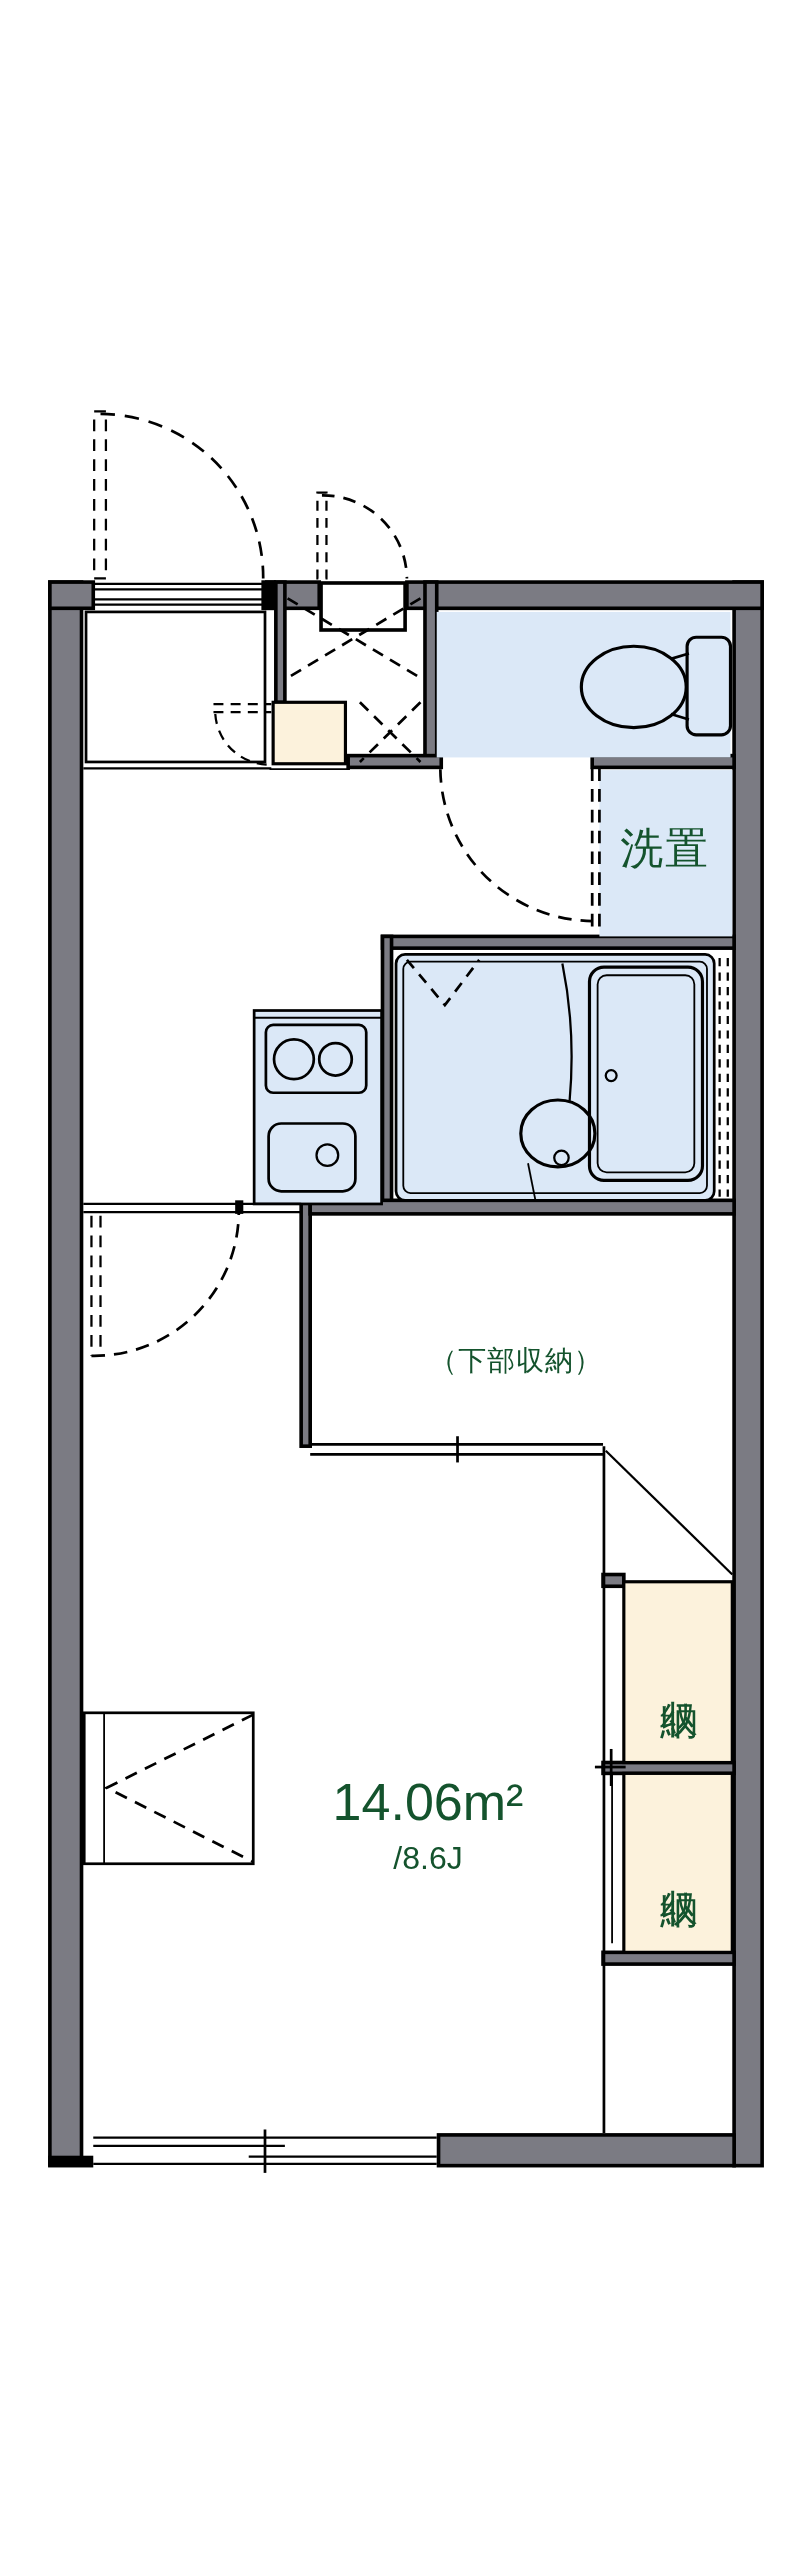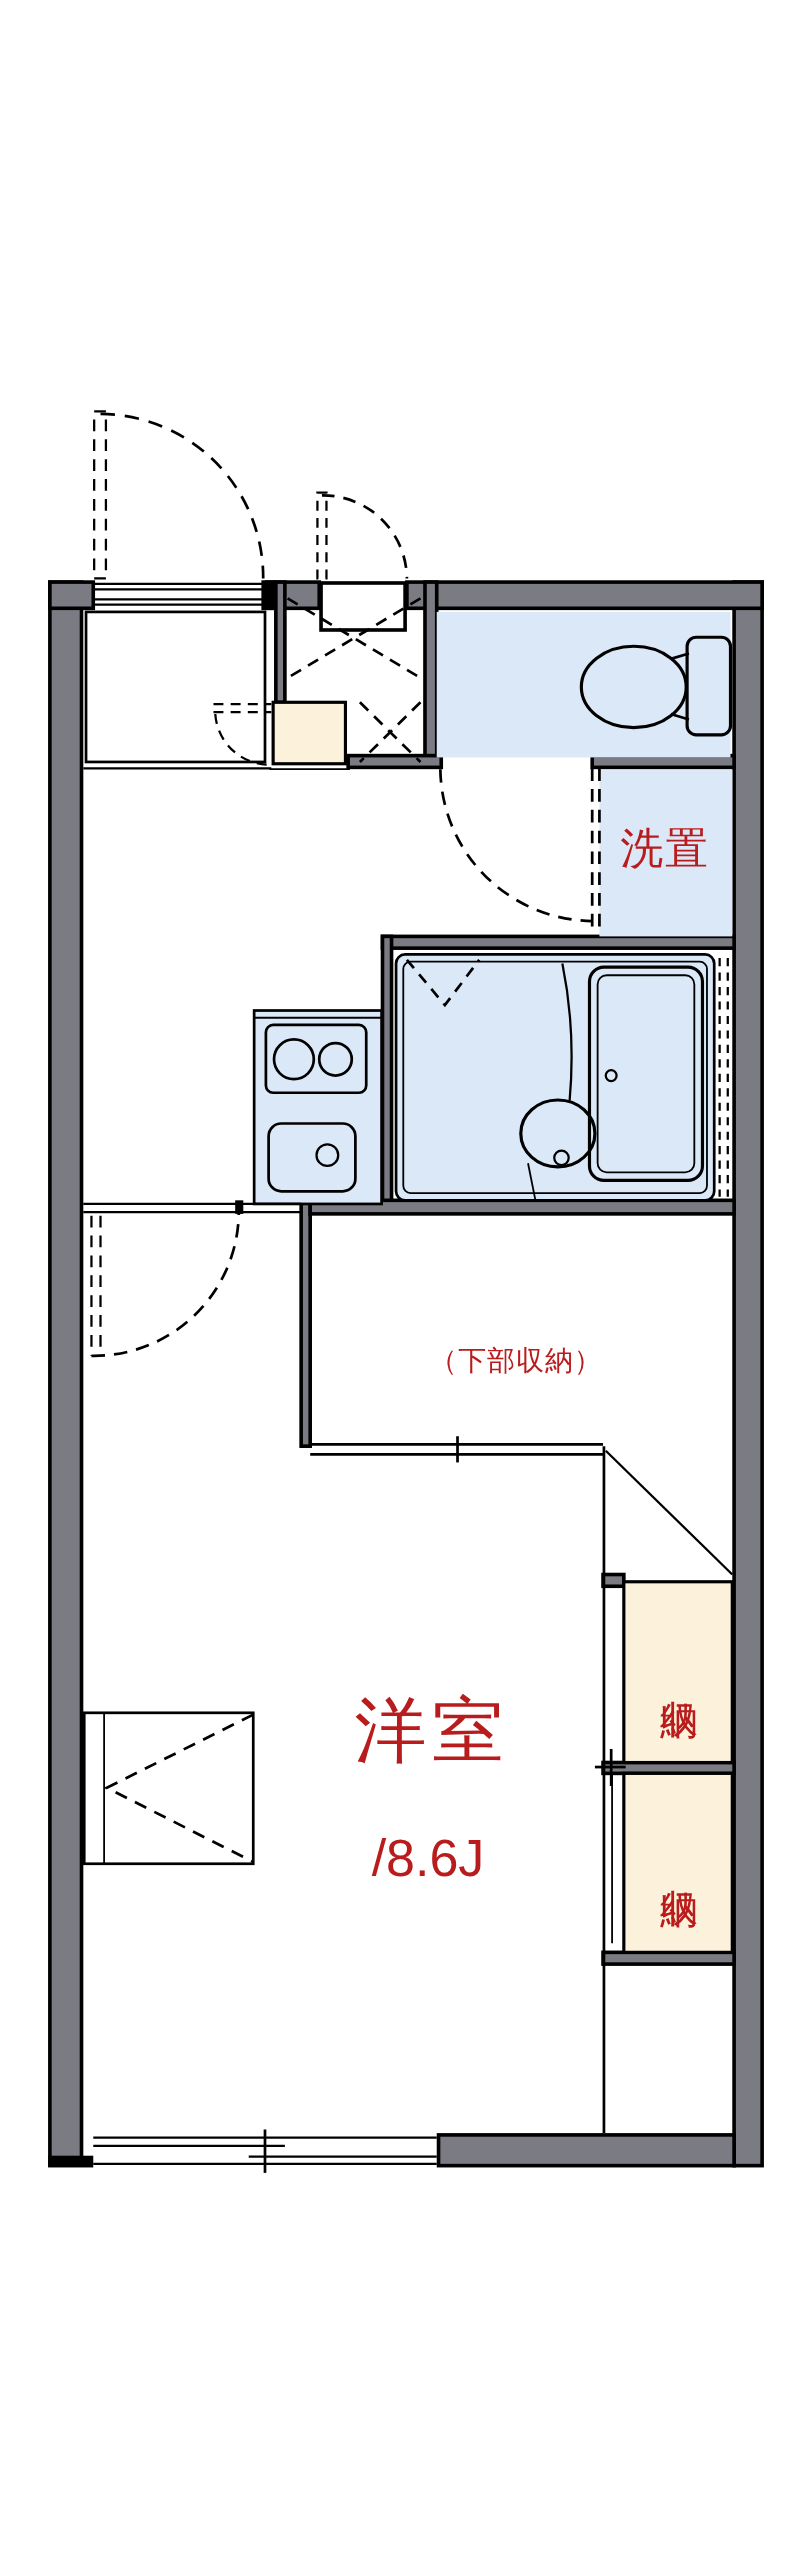--- a/index.html
+++ b/index.html
@@ -1,25 +1,25 @@
 <!DOCTYPE html>
 <html style="font-size:14.5px"><head>
 <meta charset="utf-8">
 <style>
   html,body{margin:0;padding:0;background:#ffffff;}
   #stage{position:relative;width:812px;height:2576px;background:#ffffff;overflow:hidden;
          font-family:"Liberation Sans","DejaVu Sans",sans-serif;}
   #plan-svg{position:absolute;left:0;top:0;}
-  .lbl{position:absolute;transform:translate(-50%,-50%);color:#b91c1c;white-space:nowrap;
+  .lbl{position:absolute;transform:translate(-50%,-50%);color:#14532d;white-space:nowrap;
        text-align:center;line-height:1.1;}
   .lbl-bed1{font-size:47px;letter-spacing:1.8px;}
   .lbl-bed2{font-size:28px;letter-spacing:0.9px;}
   .lbl-room{font-size:72px;letter-spacing:5.4px;}
   .lbl-area{font-size:52px;}
-  .lbl-size{font-size:52px;}
+  .lbl-size{font-size:32px;}
   .lbl-washer{font-size:43px;letter-spacing:1.8px;}
   .lbl-storage{font-size:38px;writing-mode:vertical-rl;text-orientation:upright;letter-spacing:3.6px;}
 </style>
 </head>
 <body>
 
 <div id="stage">
 
   <svg id="plan-svg" width="812" height="2576" viewBox="0 0 898 2850">
 
@@ -154,19 +154,19 @@
       <path d="M 655 850 L 655 1033" stroke-width="3" stroke-dasharray="14 9"></path>
       <path d="M 663 850 L 663 1033" stroke-width="3" stroke-dasharray="14 9"></path>
 
       <path d="M 101 1345 L 101 1500" stroke-width="2.5" stroke-dasharray="13 9"></path>
       <path d="M 111 1345 L 111 1500" stroke-width="2.5" stroke-dasharray="13 9"></path>
       <path d="M 101 1500 A 160 160 0 0 0 264 1342" stroke-width="3" stroke-dasharray="15 10"></path>
     </g>
   </svg>
 
   <div class="lbl lbl-bed2" style="left:516px;top:1361px;">（下部収納）</div>
-  <div class="lbl lbl-room" style="left:432px;top:1731px;">洋室</div>
+  <div class="lbl lbl-area" style="left:428px;top:1803px;">14.06m²</div>
   <div class="lbl lbl-size" style="left:428px;top:1859px;">/8.6J</div>
   <div class="lbl lbl-washer" style="left:665px;top:849px;">洗置</div>
   <div class="lbl lbl-storage" style="left:678px;top:1673px;">収納</div>
   <div class="lbl lbl-storage" style="left:678px;top:1862px;">収納</div>
 </div>
 
 
 </body></html>

